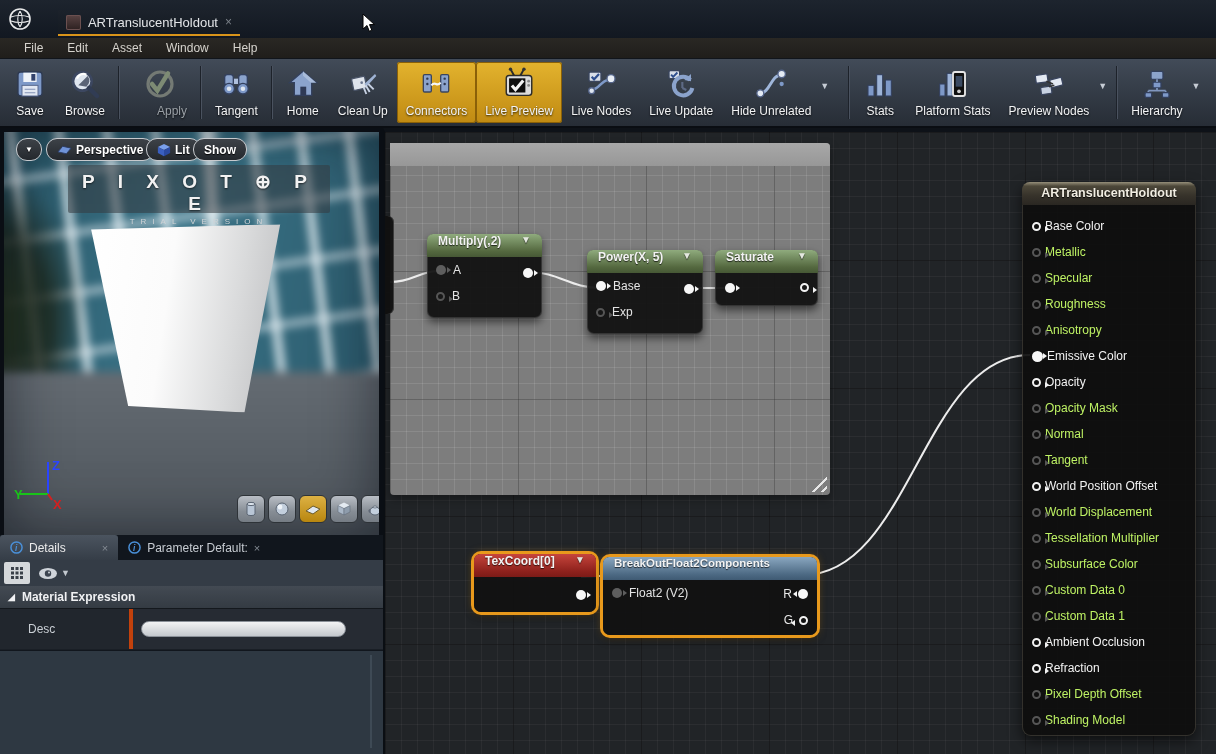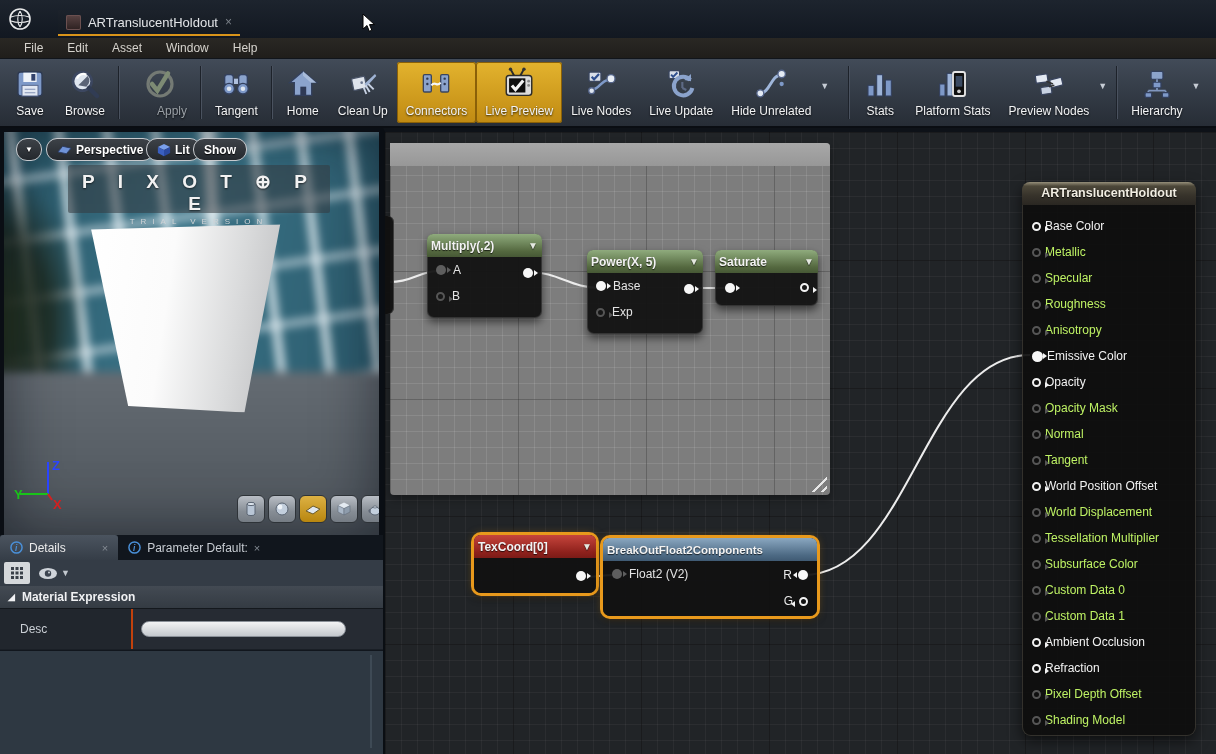--- a/index.html
+++ b/index.html
@@ -88,21 +88,21 @@
     display:flex; align-items:center; }
   .dt-search .mag { position:absolute; right:5px; top:3px; }
   .dt-gridbtn { width:26px; height:22px; background:#d5d8db; border-radius:2px;
     display:flex; align-items:center; justify-content:center; }
   .dt-eyebtn { display:flex; align-items:center; gap:3px; color:#c3c9cf; font-size:9px; padding:0 4px; }
   .dt-section { height:23px; background:linear-gradient(#434a53,#343b43);
     border-bottom:1px solid #14181d; color:#f0f1f3; font-weight:bold; font-size:12px;
     display:flex; align-items:center; gap:7px; padding:0 8px; }
   .dt-row { height:41px; display:flex; border-bottom:1px solid #1a1f26; }
   .dt-row .dlabel { flex:0 0 133px; background:#21262d; color:#c9ced4; font-size:12px;
-    display:flex; align-items:center; padding-left:20px; border-right:2px solid #c2410c; }
+    display:flex; align-items:center; padding-left:28px; border-right:4px solid #c2410c; }
   .dt-row .dval { flex:1; background:#262b33; display:flex; align-items:center; padding-left:8px; }
   .dt-input { width:205px; height:16px; background:linear-gradient(#f2f3f4,#c4c8cd); border-radius:8px;
     border:1px solid #8a9098; }
   .dt-rest { position:absolute; left:0; top:116px; right:0; bottom:0; background:#2e3842; }
   .dt-scroll { position:absolute; right:11px; top:120px; width:2px; bottom:6px; background:#3e4a55; }
 
   
   #graph { position:absolute; left:383px; top:128px; width:833px; height:626px; overflow:hidden;
     background-color:#212427;
     background-image:
@@ -121,23 +121,23 @@
       linear-gradient(90deg, rgba(255,255,255,0.10) 1px, transparent 1px);
     background-size:128px 128px,128px 128px,16px 16px,16px 16px;
     box-shadow:0 4px 10px rgba(0,0,0,0.35); }
   .comment-head { height:23px; background:linear-gradient(#a8a8a8,#979797); border-radius:0 4px 0 0; }
   .comment-grip { position:absolute; right:3px; bottom:3px; width:16px; height:16px;
     background:repeating-linear-gradient(135deg,#e6e6e6 0 2px, transparent 2px 6px);
     clip-path:polygon(100% 0, 100% 100%, 0 100%); }
 
   .gnode { position:absolute; background:rgba(17,17,17,0.94); border-radius:7px;
     box-shadow:0 4px 9px rgba(0,0,0,0.55), inset 0 0 0 1px rgba(110,110,110,0.35); }
-  .gnode.sel { box-shadow:0 0 0 3px #e8991c, 0 0 10px rgba(232,153,28,0.5), 0 4px 9px rgba(0,0,0,0.55); }
-  .ghdr { height:23px; border-radius:6px 6px 0 0; display:flex; align-items:center;
-    padding:0 4px; color:#f3f3f3; font-weight:bold; font-size:12px; text-shadow:0 1px 1px rgba(0,0,0,.7); }
+  .gnode.sel { box-shadow:0 0 0 3px #e8991c, 0 0 10px rgba(232,153,28,0.5), 0 4px 9px rgba(0,0,0,0.55);margin-top:19px; }
+  .ghdr { height:23px; border-radius:6px 6px 0 0; display:flex; align-items:flex-start;
+    padding:0 11px; color:#f3f3f3; font-weight:bold; font-size:12px; text-shadow:0 1px 1px rgba(0,0,0,.7); }
   .ghdr.green { background:linear-gradient(#8fab7d,#54683f 75%,#465835); }
   .ghdr.red   { background:linear-gradient(#c6453c,#8e211c 75%,#7c1b17); }
   .ghdr.blue  { background:linear-gradient(#8aa7c0,#4c6largest 0); background:linear-gradient(#8aa7c0,#4d6a84 75%,#3f5a73); }
   .ghdr .gcaret { margin-left:auto; color:#e4e8e0; font-size:10px; }
   .gpin-row { display:flex; align-items:center; gap:7px; height:26px; padding:0 9px; color:#e4e4e4; font-size:12px; }
   .pinc { width:10px; height:10px; border-radius:50%; flex:0 0 auto; position:relative; }
   .pinc::after { content:""; position:absolute; left:11px; top:2px; border-left:4px solid; border-top:3px solid transparent; border-bottom:3px solid transparent; border-left-color:inherit; }
   .pinc.hollow-w { border:2px solid #f2f2f2; color:#f2f2f2; width:9px; height:9px; }
   .pinc.fill-w { background:#f7f7f7; color:#f7f7f7; }
   .pinc.fill-g { background:#5e5e5e; color:#5e5e5e; }

